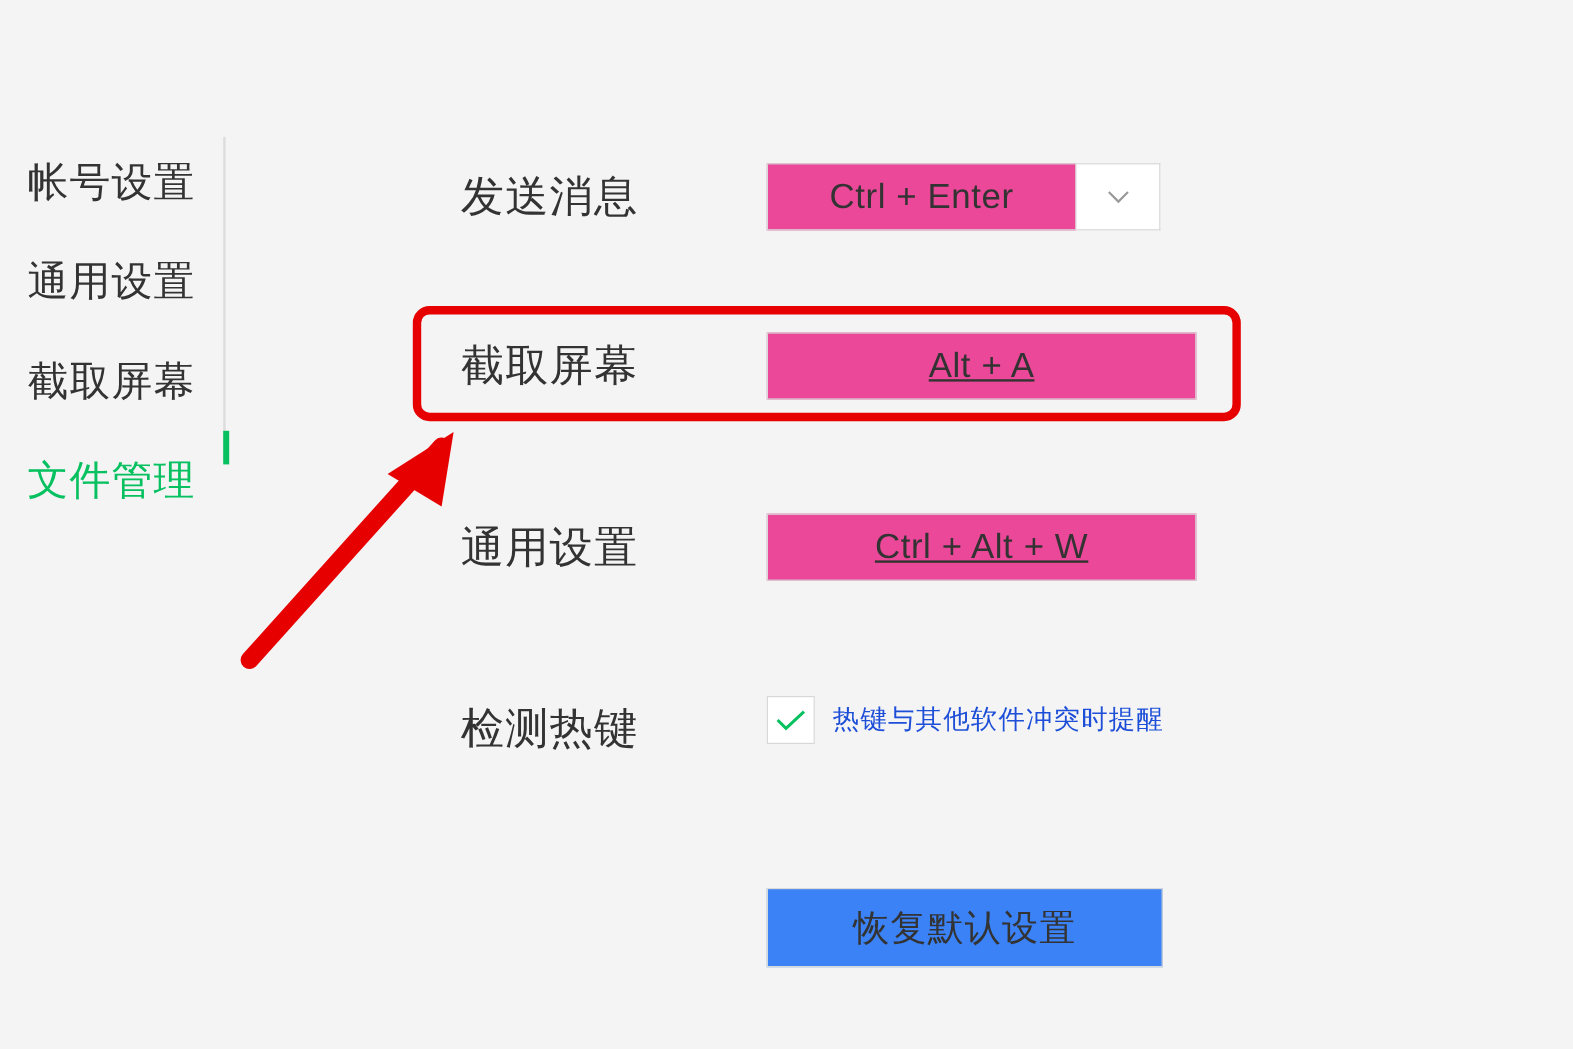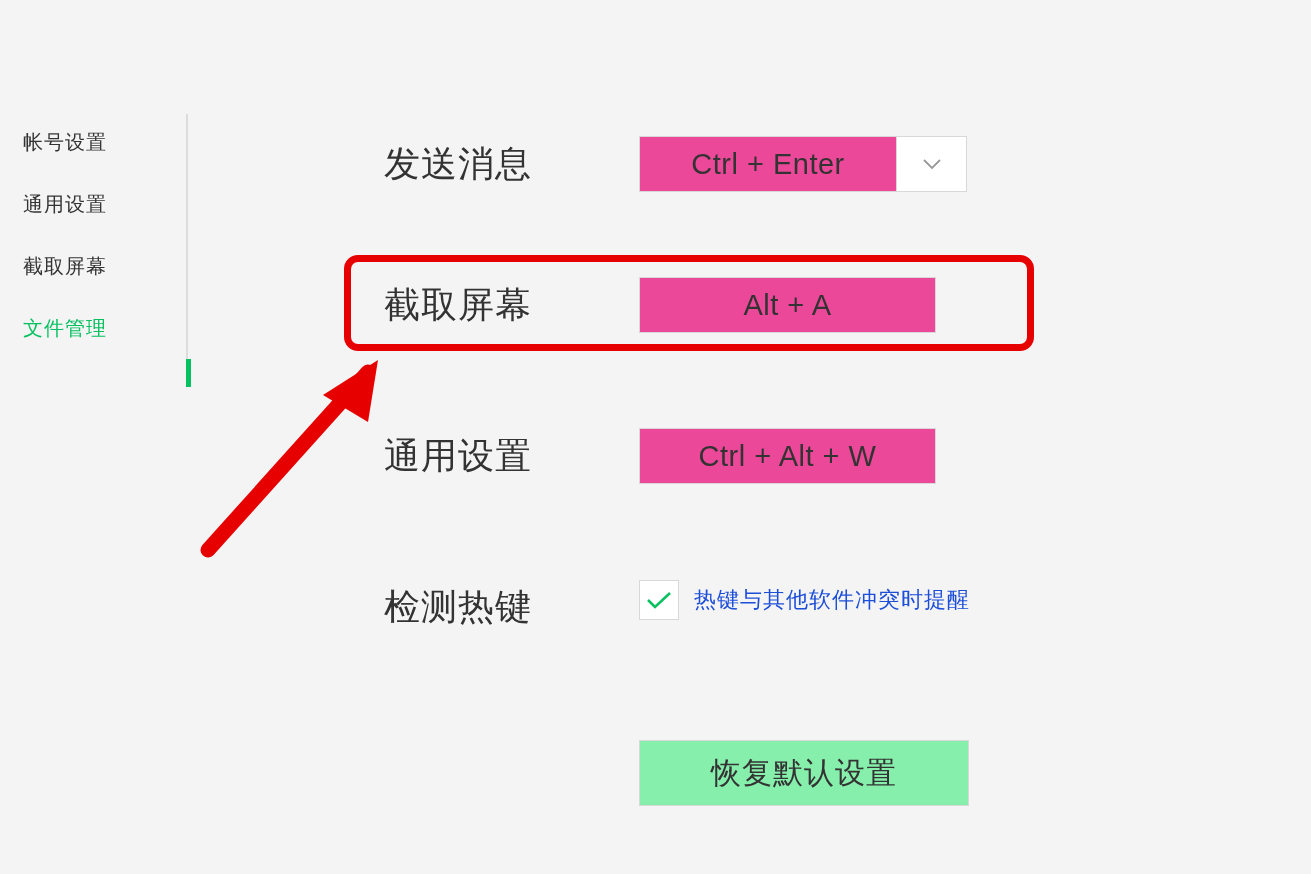--- a/index.html
+++ b/index.html
@@ -15,21 +15,21 @@
       position: relative;
       overflow: hidden;
     }
     .sidebar {
       position: absolute;
       left: 23px;
       top: 115px;
       width: 165px;
     }
     .sidebar-item {
-      font-size: 20px;
+      font-size: 34px;
       color: #333;
       padding: 12px 0 20px 0;
       cursor: pointer;
       line-height: 1.5;
       letter-spacing: 1px;
     }
     .sidebar-item.active {
       color: #07c160;
     }
     .divider {
@@ -71,21 +71,22 @@
       width: 258px;
       height: 56px;
       display: flex;
       align-items: center;
       justify-content: center;
       font-size: 29px;
       color: #333;
       letter-spacing: 0.5px;
     }
     .hotkey-wide {
-      width: 297px;
+      width: 358px;
+      text-decoration: underline;
     }
     .dropdown-container {
       display: flex;
     }
     .dropdown-arrow {
       background: #ffffff;
       border: 1px solid #d8d8d8;
       border-left: none;
       width: 70px;
       height: 56px;
@@ -136,21 +137,21 @@
     }
     .checkbox-label {
       font-size: 22px;
       color: #1d4ed8;
       letter-spacing: 1px;
     }
     .restore-row {
       margin-top: 105px;
     }
     .restore-button {
-      background: #86efac;
+      background: #3b82f6;
       border: 1px solid #d8d8d8;
       width: 330px;
       height: 66px;
       display: flex;
       align-items: center;
       justify-content: center;
       font-size: 30px;
       color: #333;
       letter-spacing: 1px;
       cursor: pointer;

